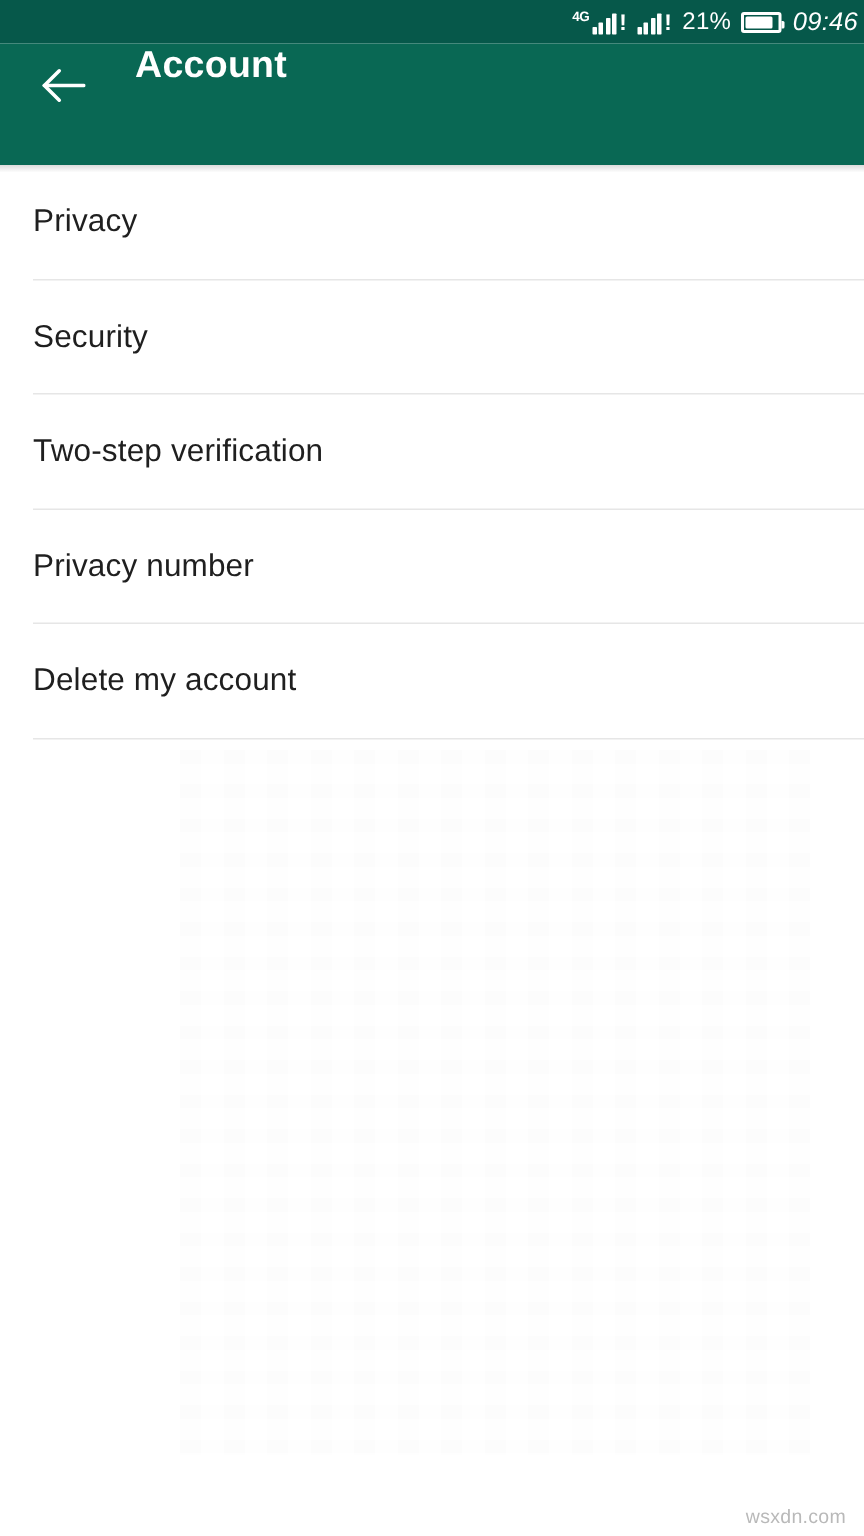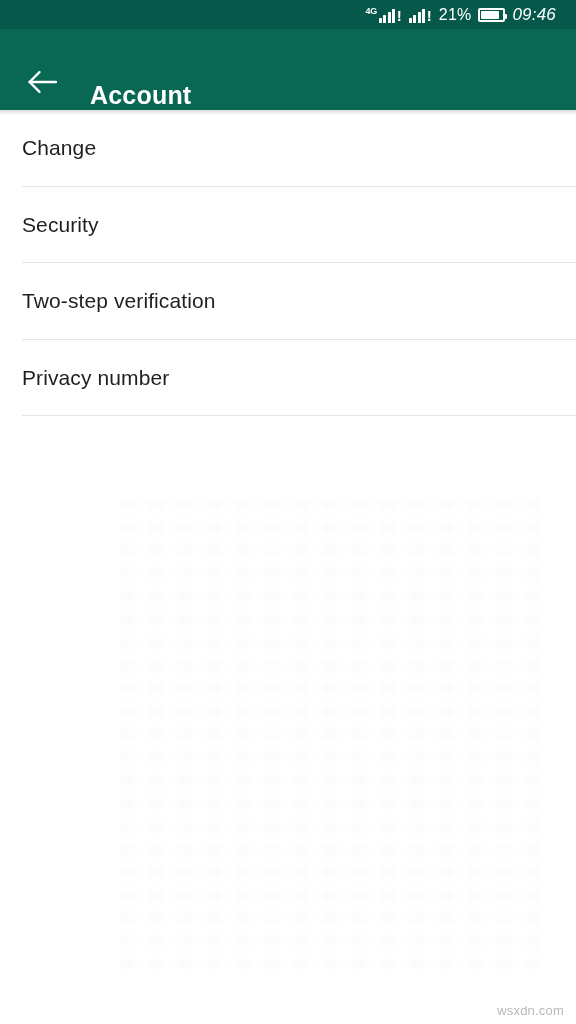--- a/index.html
+++ b/index.html
@@ -27,21 +27,21 @@
   .status-bar {
     position: absolute;
     top: 0;
     left: 0;
     width: 576px;
     height: 29px;
     background: #06584a;
     display: flex;
     align-items: center;
     justify-content: flex-end;
-    padding-right: 20px;
+    padding-right: 4px;
     box-sizing: border-box;
   }
   .status-right {
     display: flex;
     align-items: center;
     gap: 7px;
     color: #ffffff;
   }
   .sig-group {
     display: flex;
@@ -121,21 +121,21 @@
 
   
   .app-bar {
     position: absolute;
     top: 29px;
     left: 0;
     width: 576px;
     height: 81px;
     background: #096854;
     display: flex;
-    align-items: flex-end;
+    align-items: flex-start;
   }
   .back-btn {
     width: 56px;
     height: 56px;
     margin-left: 14px;
     display: flex;
     align-items: center;
     justify-content: center;
     cursor: pointer;
   }
@@ -254,38 +254,42 @@
         <path d="M12.5 3.2 L2.6 13 L12.5 22.8" stroke="#ffffff" stroke-width="2.4" stroke-linecap="round" stroke-linejoin="round" fill="none"></path>
       </svg>
     </div>
     <div class="app-title">Account</div>
   </div>
   <div class="app-bar-shadow"></div>
 
   <div class="list">
 
     <div class="list-item">
-      <span class="label">Change</span>
+      <span class="label">Privacy</span>
       <span class="divider"></span>
     </div>
 
     <div class="list-item">
       <span class="label">Security</span>
       <span class="divider"></span>
     </div>
 
     <div class="list-item">
       <span class="label">Two-step verification</span>
       <span class="divider"></span>
     </div>
 
     <div class="list-item">
       <span class="label">Privacy number</span>
       <span class="divider"></span>
     </div>
 
+    <div class="list-item">
+      <span class="label">Delete my account</span>
+      <span class="divider"></span>
+    </div>
 
   </div>
 
   <div class="texture"></div>
   <div class="watermark">wsxdn.com</div>
 
 </div>
 
 </body></html>

